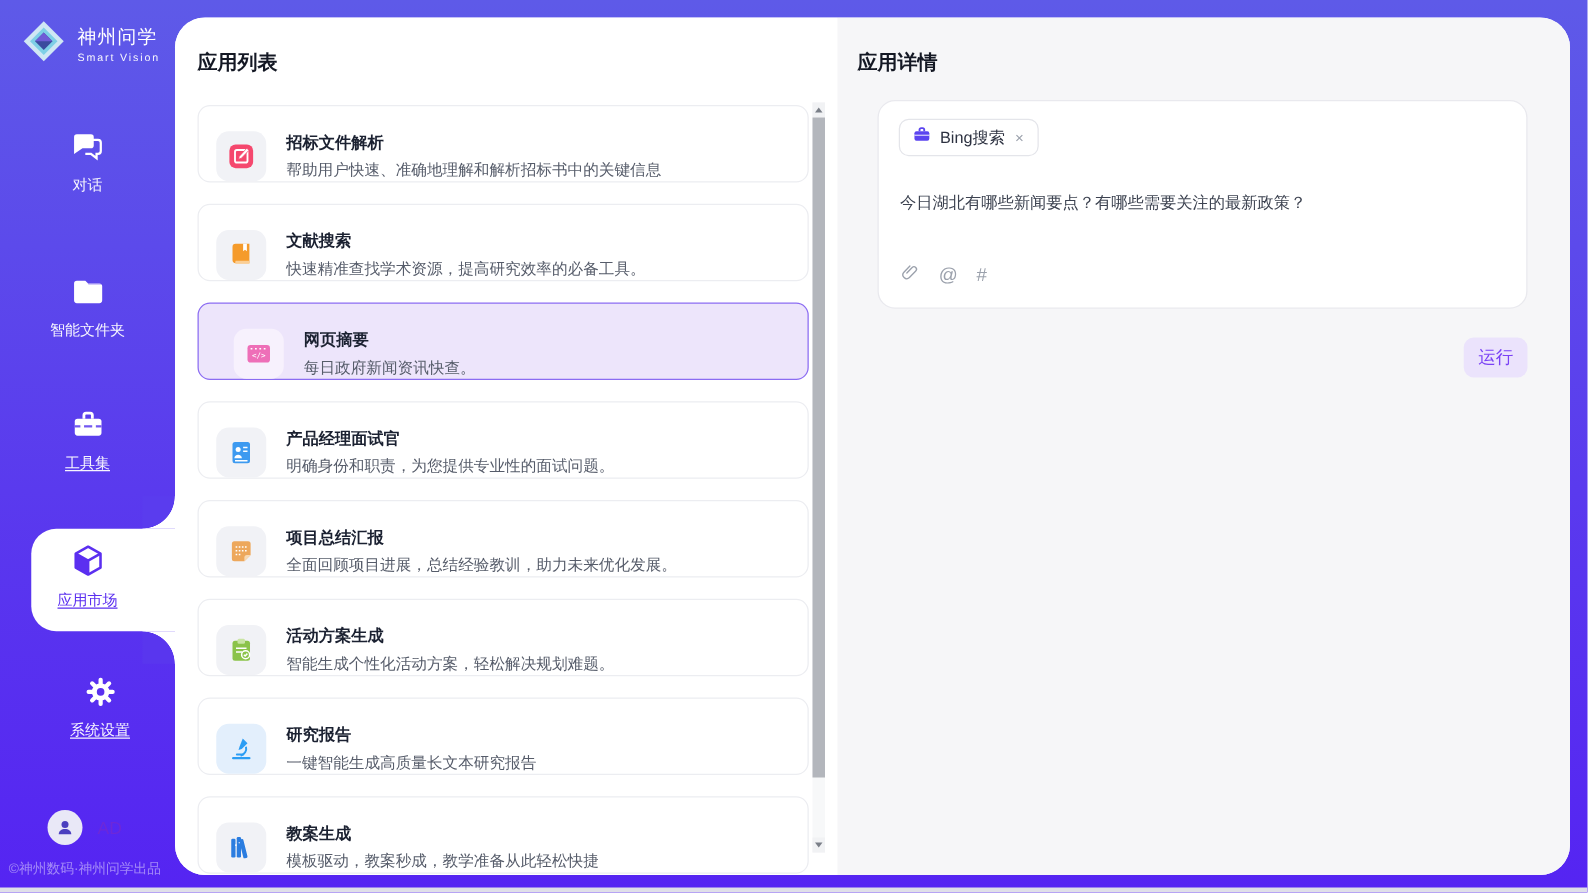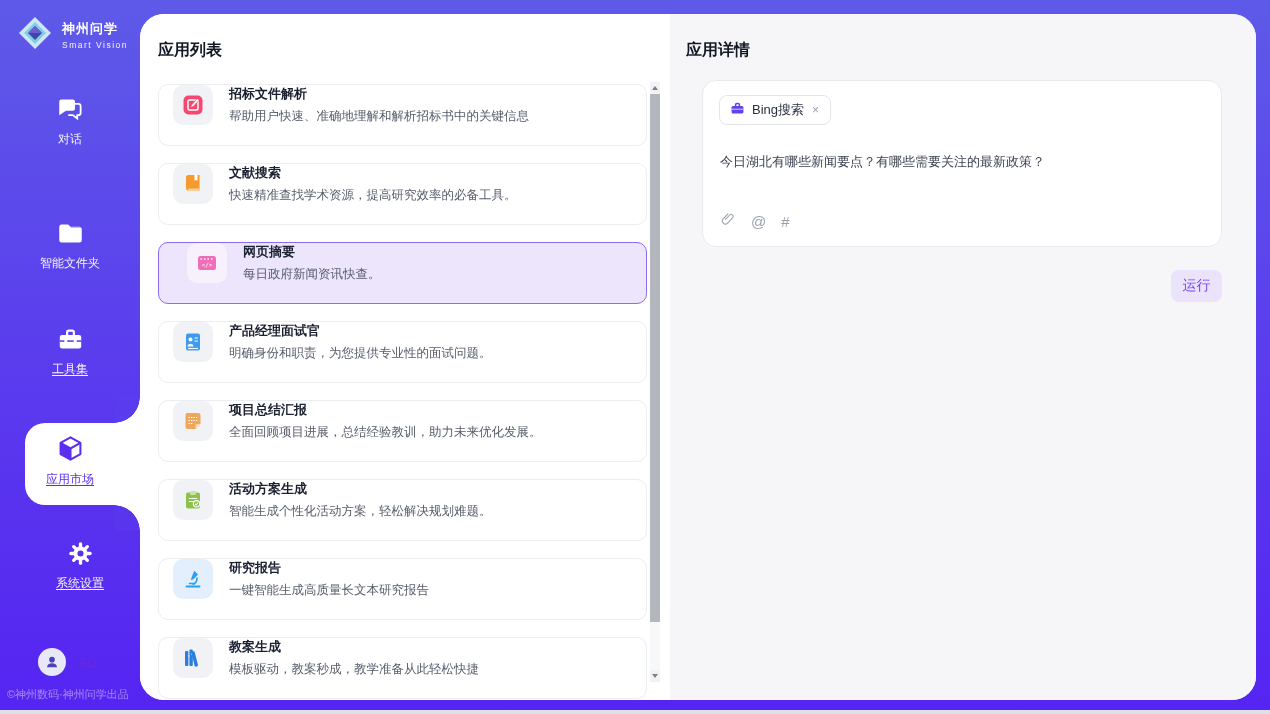--- a/index.html
+++ b/index.html
@@ -9,28 +9,28 @@
     background:linear-gradient(180deg,#5E5AE8 0%,#5A3AEE 55%,#5524F2 100%);
     position:relative; color:#1b2131;
   }
   
   .bottom-edge { position:absolute; left:0; right:0; bottom:0; height:4px; background:#dfdfe8; }
 
   
   .sidebar { position:absolute; left:0; top:0; width:140px; height:714px; }
   .logo { position:absolute; left:16px; top:14px; display:flex; align-items:center; gap:8px; }
   .logo-text { display:flex; flex-direction:column; color:#fff; }
-  .logo-name { font-size:13px; font-weight:700; letter-spacing:1px; }
+  .logo-name { font-size:15px; font-weight:400; letter-spacing:1px; }
   .logo-sub  { font-size:8.5px; letter-spacing:1.5px; margin-top:2px; opacity:.95; }
   .nav-item { position:absolute; left:0; width:140px; text-align:center; color:rgba(255,255,255,.95); cursor:pointer; }
   .nav-item .nav-icon { display:inline-block; height:28px; }
   .nav-item .nav-label { display:block; font-size:12px; margin-top:4px; }
   .nav-item.underlined .nav-label { text-decoration:underline; text-underline-offset:2px; }
   .nav-item.active { color:#5B2FF0; }
-  .nav-chat        { top:96px; }
+  .nav-chat        { top:104px; }
   .nav-folder      { top:220px; }
   .nav-toolset     { top:326px; }
   .nav-market      { top:434px; }
   .nav-settings    { top:540px;padding-left:20px; }
   .active-bubble { position:absolute; left:25px; right:0; top:423px; height:82px;
     background:#fff; border-radius:20px 0 0 20px; }
   .active-bubble::before { content:""; position:absolute; right:0; top:-26px; width:26px; height:26px;
     background:radial-gradient(circle at 0 0,#5a3cee 25.5px,#fff 26px); }
   .active-bubble::after  { content:""; position:absolute; right:0; bottom:-26px; width:26px; height:26px;
     background:radial-gradient(circle at 0 100%,#5936ee 25.5px,#fff 26px); }
@@ -42,21 +42,21 @@
   
   .main { position:absolute; left:140px; top:14px; width:1116px; height:686px;
     border-radius:24px; overflow:hidden; display:flex; background:#fff; }
 
   
   .list-panel { position:relative; width:530px; flex-shrink:0; background:#fff; }
   .panel-title { position:absolute; font-size:16px; font-weight:700; color:#141824; }
   .list-panel .panel-title { left:18px; top:26px; }
   .cards { position:absolute; left:18px; top:70px; width:489px; }
   .app-card { width:489px; height:62px; border:1px solid #ecedf1; border-radius:10px; background:#fff;
-    margin-bottom:17px; display:flex; align-items:flex-start; padding-left:14px; cursor:pointer; }
+    margin-bottom:17px; display:flex; align-items:flex-end; padding-left:14px; cursor:pointer; }
   .app-card.selected { background:#EDE5FB; border:1px solid #8B6CF2;padding-left:28px; }
   .icon-box { width:40px; height:40px; border-radius:10px; background:#f1f2f6; display:flex;
     align-items:center; justify-content:center; margin-right:16px; flex-shrink:0; }
   .app-card.selected .icon-box { background:#f7f1fd; }
   .icon-box.blue-tint { background:#e3effc; }
   .card-text { display:flex; flex-direction:column; }
   .card-title { font-size:13px; font-weight:700; color:#1b2131; margin-bottom:5px; }
   .card-desc  { font-size:12.5px; color:#565c6a; }
 
   

